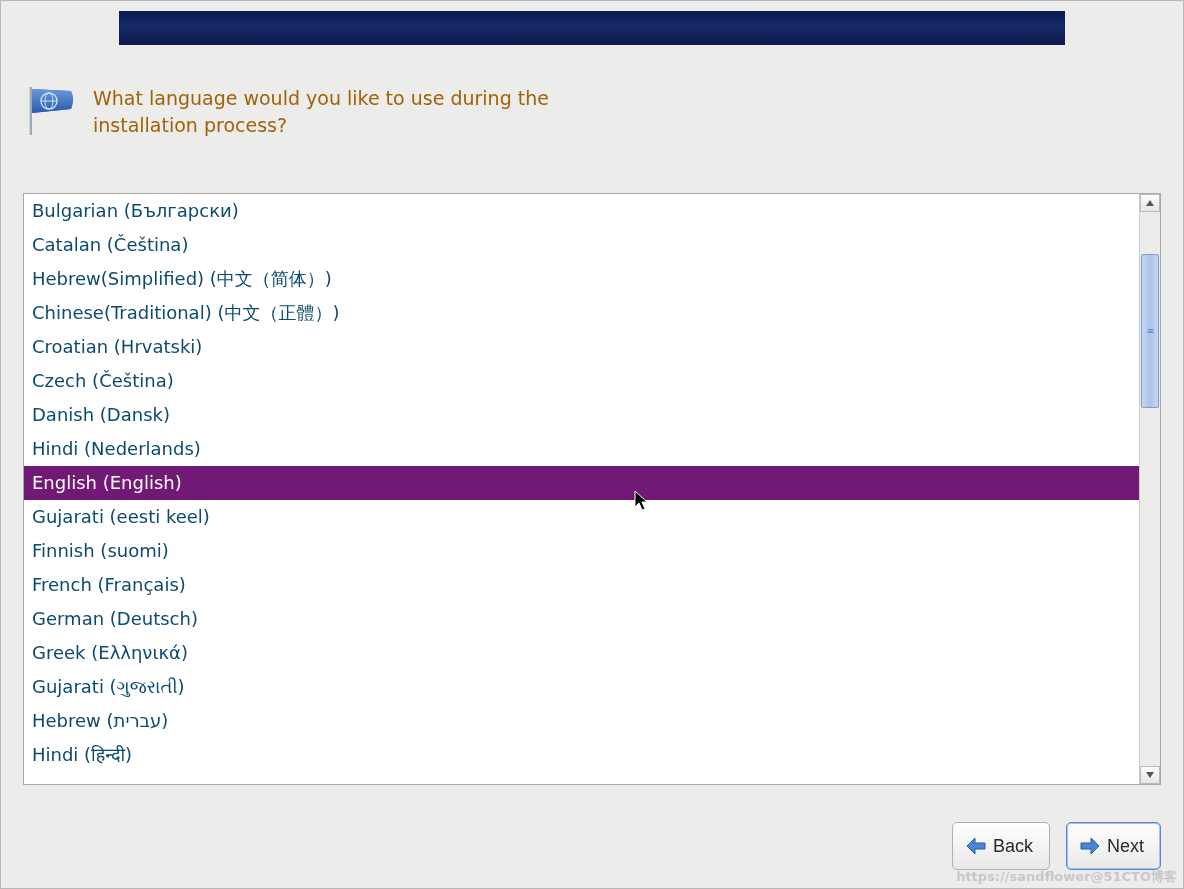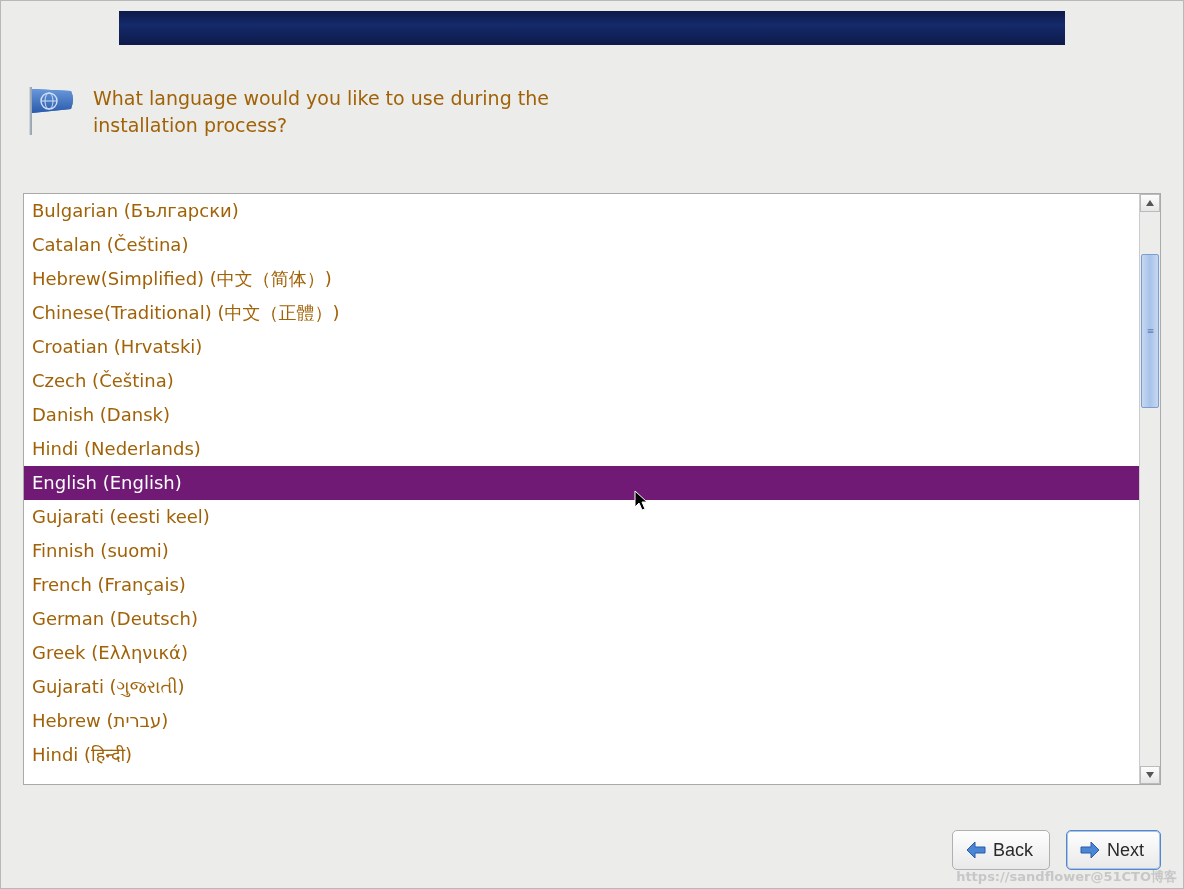--- a/index.html
+++ b/index.html
@@ -60,21 +60,21 @@
   .list-body {
     flex: 1;
     overflow: hidden;
     position: relative;
   }
   .lang-item {
     height: 34px;
     line-height: 34px;
     padding-left: 8px;
     font-size: 18px;
-    color: #a16207;
+    color: #0c4a6e;
     white-space: nowrap;
     cursor: pointer;
   }
   .lang-item.selected {
     background: #701a75;
     color: #fff;
   }
   .scrollbar {
     width: 21px;
     border-left: 1px solid #ccc;
@@ -118,21 +118,21 @@
     letter-spacing: -1px;
   }
   .button-bar {
     position: absolute;
     bottom: 18px;
     right: 22px;
     display: flex;
     gap: 16px;
   }
   .btn {
-    height: 40px;
+    height: 48px;
     padding: 0 16px 0 12px;
     background: linear-gradient(to bottom, #fefefe, #e9e9e9);
     border: 1px solid #b0b0b0;
     border-radius: 5px;
     display: flex;
     align-items: center;
     gap: 6px;
     font-size: 18px;
     color: #2a2a2a;
     cursor: pointer;

